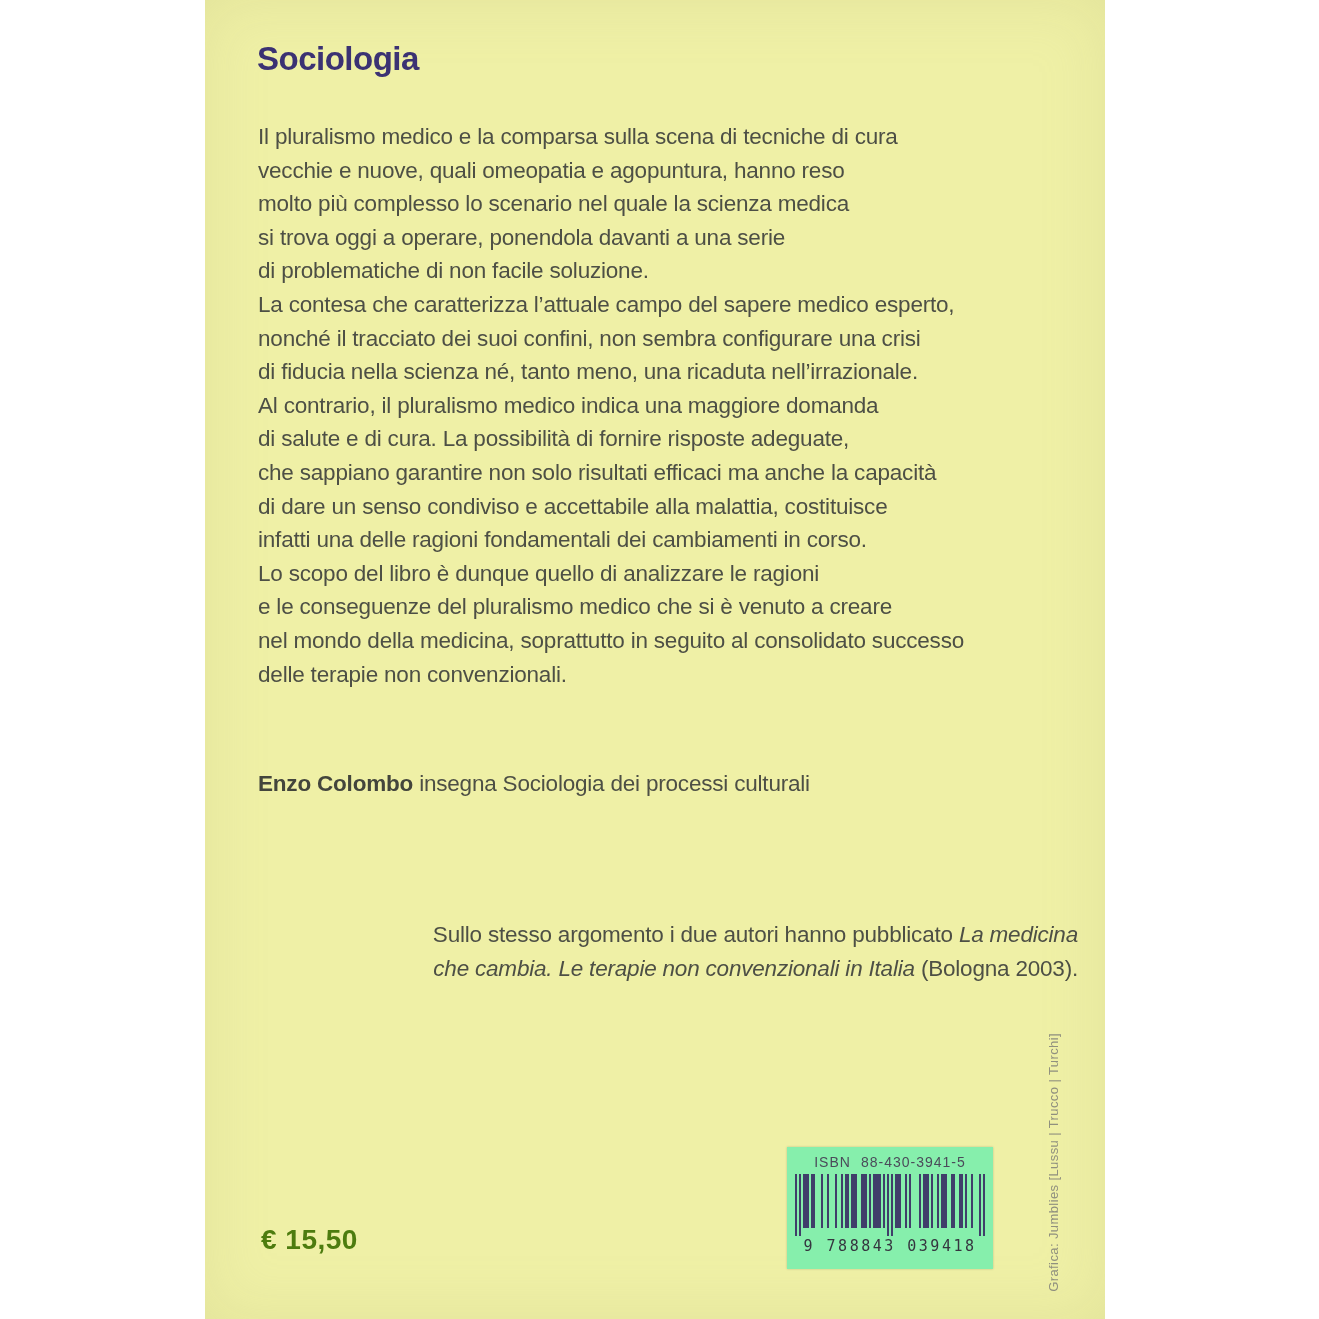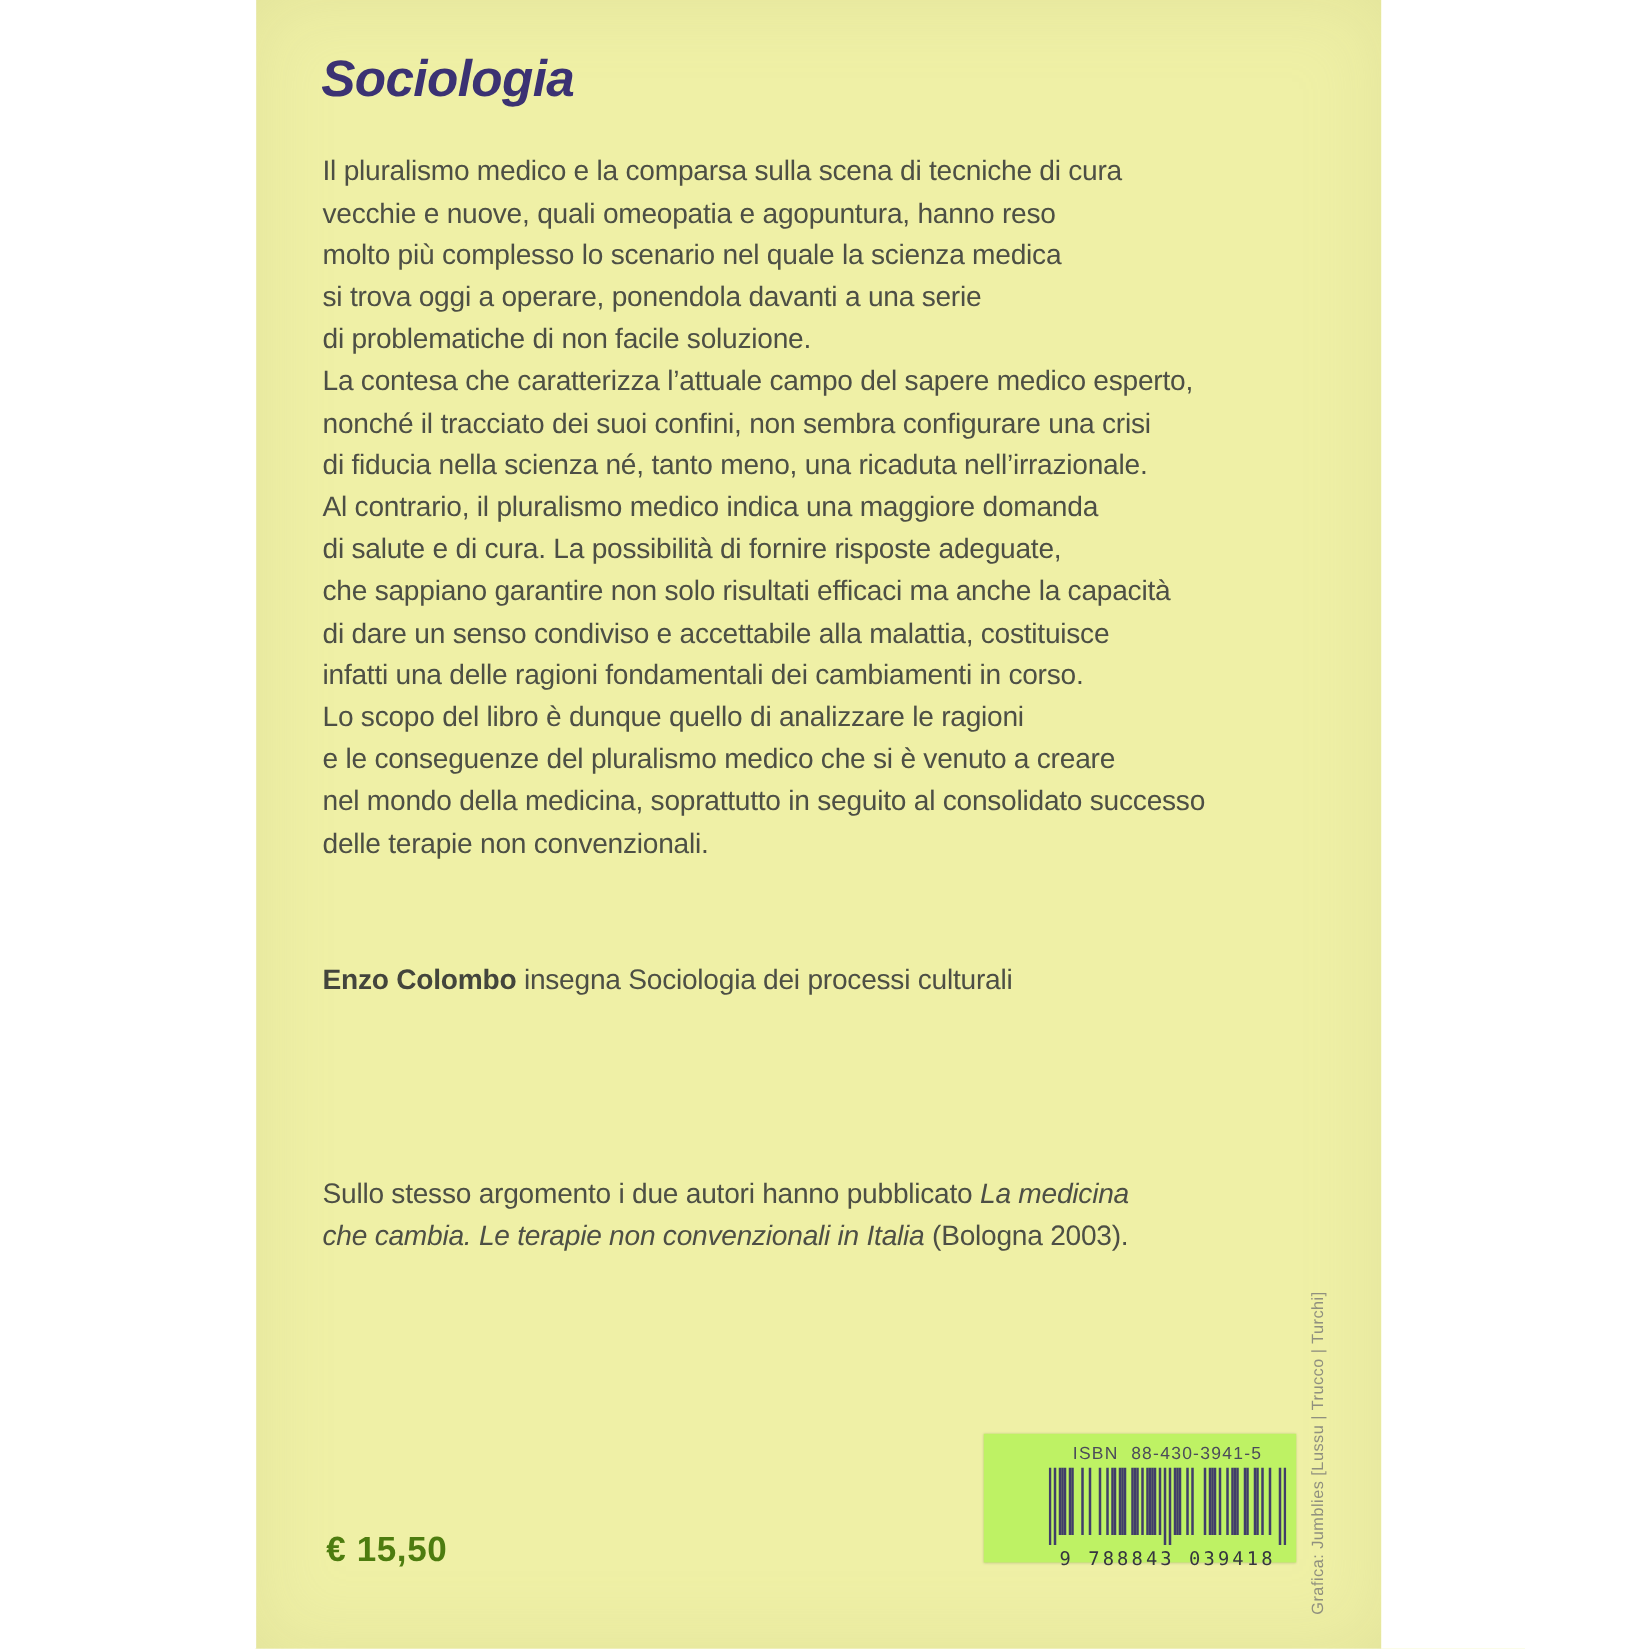--- a/index.html
+++ b/index.html
@@ -7,42 +7,41 @@
     width:1319px;height:1319px;position:relative;background:#ffffff;
     font-family:"Liberation Sans",sans-serif;overflow:hidden;
   }
   .cover{
     position:absolute;left:205px;top:0;width:900px;height:1319px;
     background:#eff0a6;
     box-shadow:inset 0 0 60px rgba(190,190,120,0.25);
   }
   .title{
     position:absolute;left:52px;top:40px;
-    font-size:41px;font-weight:bold;color:#3b3273;letter-spacing:-0.5px;font-style:italic;
+    font-size:33px;font-weight:bold;color:#3b3273;letter-spacing:-0.5px;
   }
   .textblock{
     position:absolute;left:53px;width:820px;
     font-size:22.5px;line-height:33.6px;color:#4d4f45;
     letter-spacing:-0.2px;white-space:pre-line;
   }
   .desc{top:120px;}
   .author1{top:738px;margin-top:29px;}
   .author2{top:838px;}
-  .pub{top:938px;}
+  .pub{top:918px;text-align:right;}
   .textblock b{font-weight:bold;color:#43453c;}
   .textblock i{font-style:italic;}
   .price{
     position:absolute;left:56px;top:1224px;
     font-size:28px;font-weight:bold;color:#4d7c0f;letter-spacing:0.5px;
   }
   .barcode-box{
-    position:absolute;left:582px;top:1147px;width:206px;height:103px;
-    background:#bef264;box-shadow:0 0 2px rgba(120,120,90,0.4);
+    position:absolute;left:582px;top:1147px;width:206px;height:122px;
+    background:#86efac;box-shadow:0 0 2px rgba(120,120,90,0.4);
     text-align:center;
-    padding-left:44px;
   }
   .isbn-line{
     margin-top:7px;font-size:14px;color:#4b4b5a;letter-spacing:1px;
     font-family:"Liberation Sans",sans-serif;
   }
   .isbn-line .isbn-num{margin-left:10px;}
   .bars{margin-top:4px;}
   .barcode-digits{
     margin-top:-3px;font-size:15px;color:#35353f;letter-spacing:2.5px;
     font-family:"DejaVu Sans Mono",monospace;

